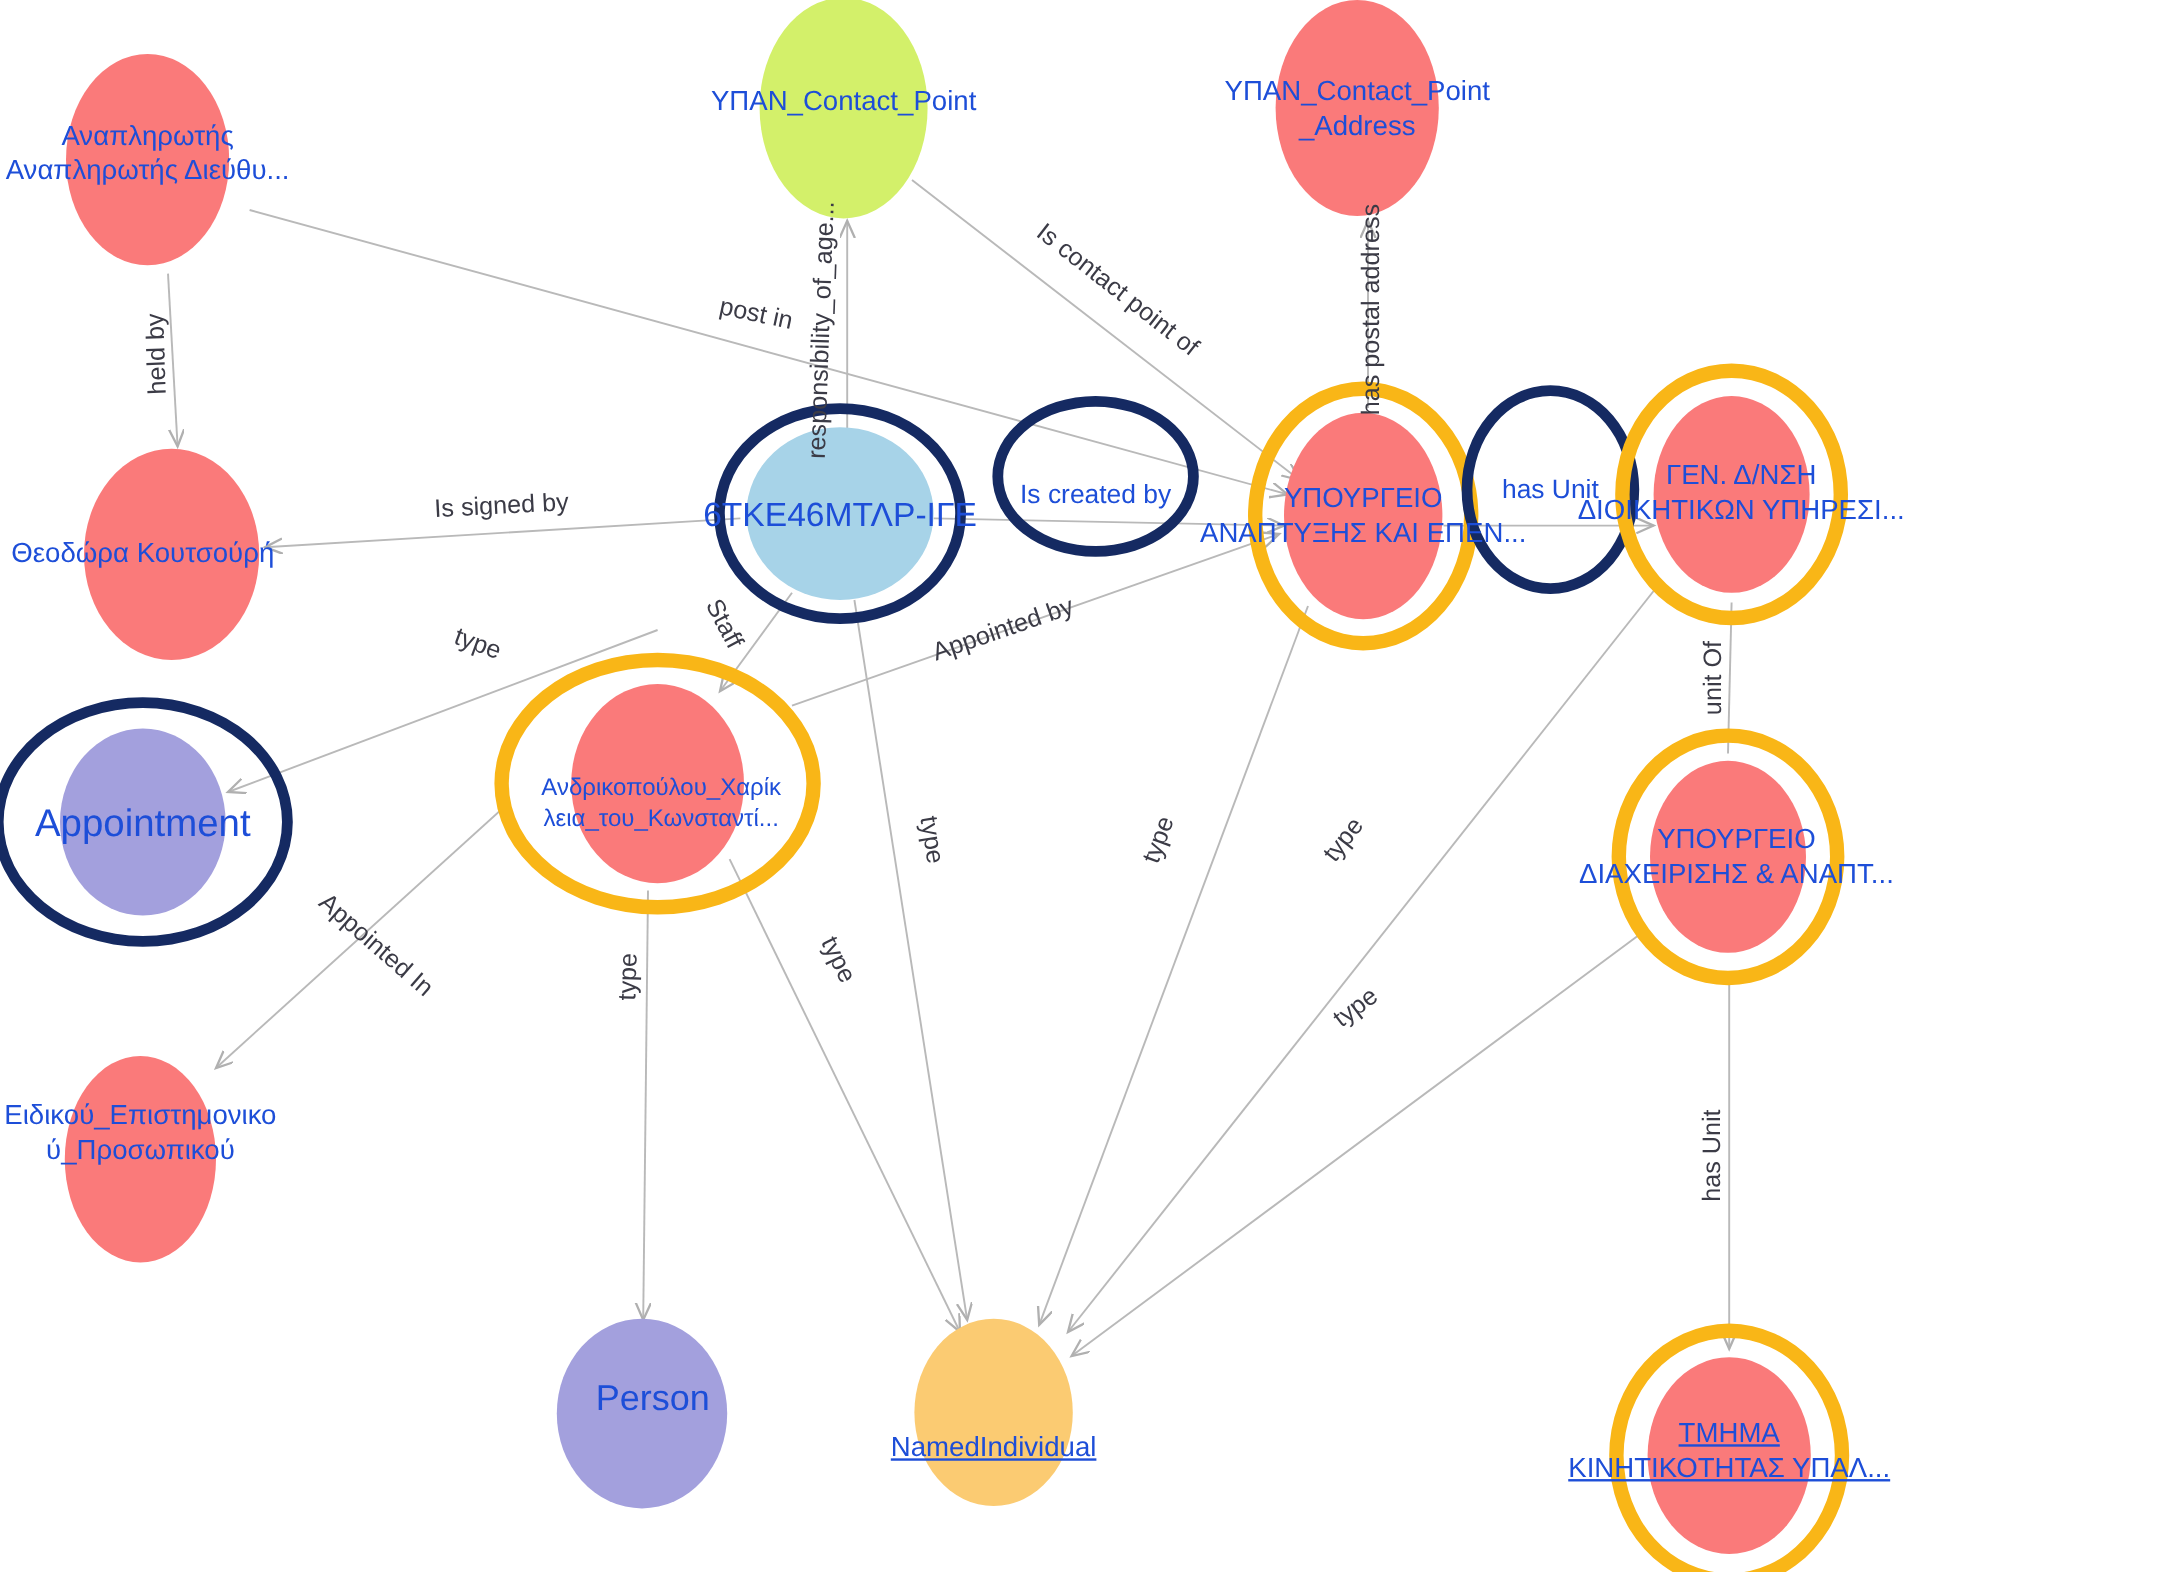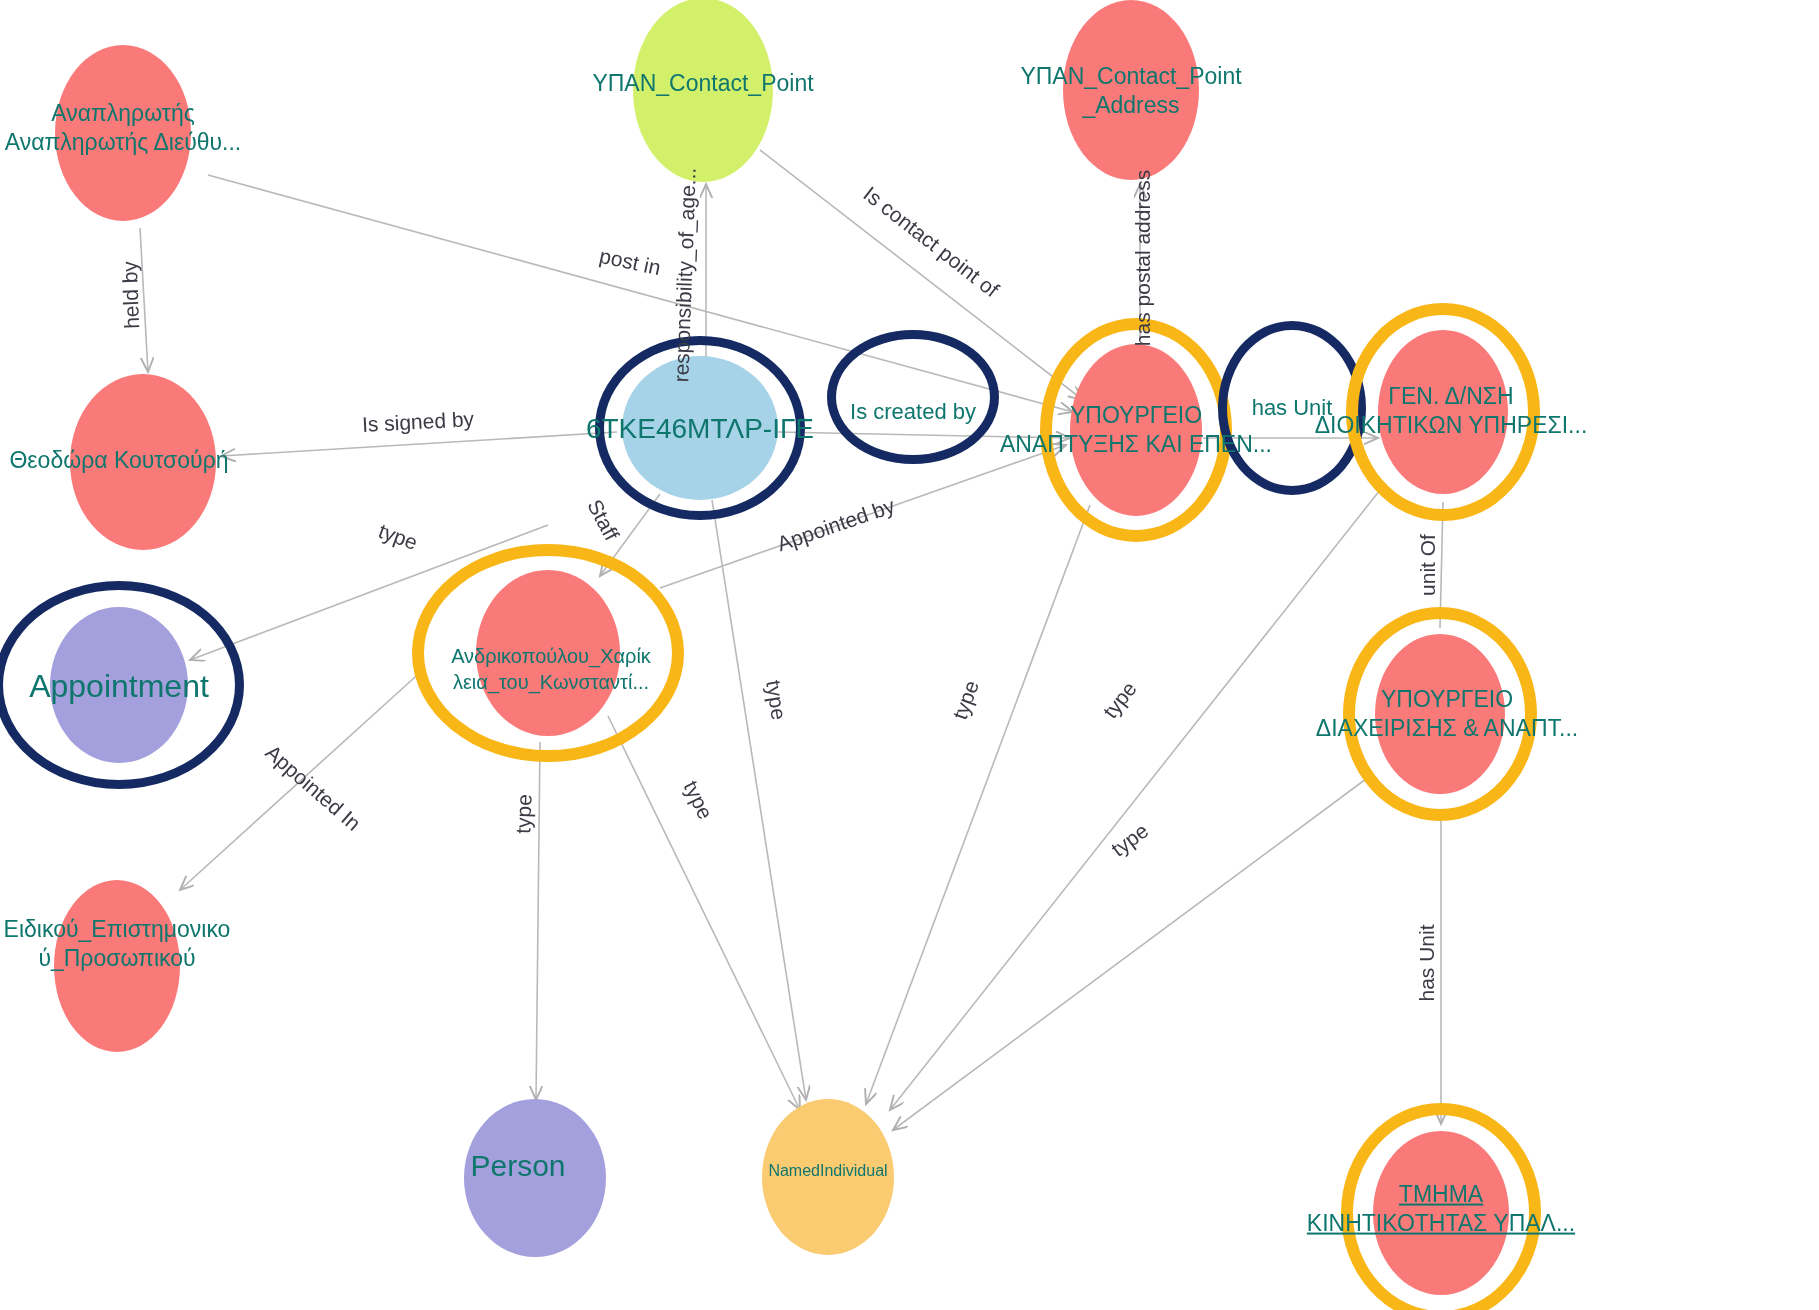--- a/index.html
+++ b/index.html
@@ -32,21 +32,21 @@
   .node {
     position: absolute;
     border-radius: 50%;
     transform: translate(-50%, -50%);
     display: block;
   }
   .node-label {
     position: absolute;
     transform: translate(-50%, -50%);
     text-align: center;
-    color: #0f766e;
+    color: #1d4ed8;
     white-space: nowrap;
     line-height: 1.28;
     pointer-events: none;
     font-weight: 400;
   }
   .halo {
     position: absolute;
     border-radius: 50%;
     transform: translate(-50%, -50%);
     background: transparent;
@@ -164,25 +164,25 @@
         <div class="node-label" style="left: 117px; top: 944px; font-size: 23px;">
           <div>Ειδικού_Επιστημονικο</div>
           <div>ύ_Προσωπικού</div>
         </div>
         <div class="node" style="left: 1441px; top: 1213px; width: 136px; height: 164px; background: rgb(250, 122, 122);"></div>
         <div class="node-label" style="left: 1441px; top: 1209px; font-size: 23px; text-decoration: underline;">
           <div>ΤΜΗΜΑ</div>
           <div>ΚΙΝΗΤΙΚΟΤΗΤΑΣ ΥΠΑΛ...</div>
         </div>
         <div class="node" style="left: 535px; top: 1178px; width: 142px; height: 158px; background: rgb(163, 160, 221);"></div>
-        <div class="node-label" style="left: 518px; top: 1166px; font-size: 30px; text-align: right;">
+        <div class="node-label" style="left: 544px; top: 1166px; font-size: 30px; text-align: right;">
           <div>Person</div>
         </div>
         <div class="node" style="left: 828px; top: 1177px; width: 132px; height: 156px; background: rgb(251, 203, 114);"></div>
-        <div class="node-label" style="left: 828px; top: 1171px; font-size: 16px;">
+        <div class="node-label" style="left: 828px; top: 1206px; font-size: 23px; text-decoration: underline;">
           <div>NamedIndividual</div>
         </div>
       </div>
     <div id="edge-labels">
         <div class="edge-label" style="left: 131px; top: 295px; font-size: 21px; transform: translate(-50%, -50%) rotate(-92deg);">held by</div>
         <div class="edge-label" style="left: 630px; top: 262px; font-size: 21px; transform: translate(-50%, -50%) rotate(12deg);">post in</div>
         <div class="edge-label" style="left: 685px; top: 275px; font-size: 21px; transform: translate(-50%, -50%) rotate(-88deg);">responsibility_of_age...</div>
         <div class="edge-label" style="left: 931px; top: 242px; font-size: 21px; transform: translate(-50%, -50%) rotate(38deg);">Is contact point of</div>
         <div class="edge-label" style="left: 1143px; top: 258px; font-size: 21px; transform: translate(-50%, -50%) rotate(-90deg);">has postal address</div>
         <div class="edge-label" style="left: 418px; top: 422px; font-size: 21px; transform: translate(-50%, -50%) rotate(-3deg);">Is signed by</div>

